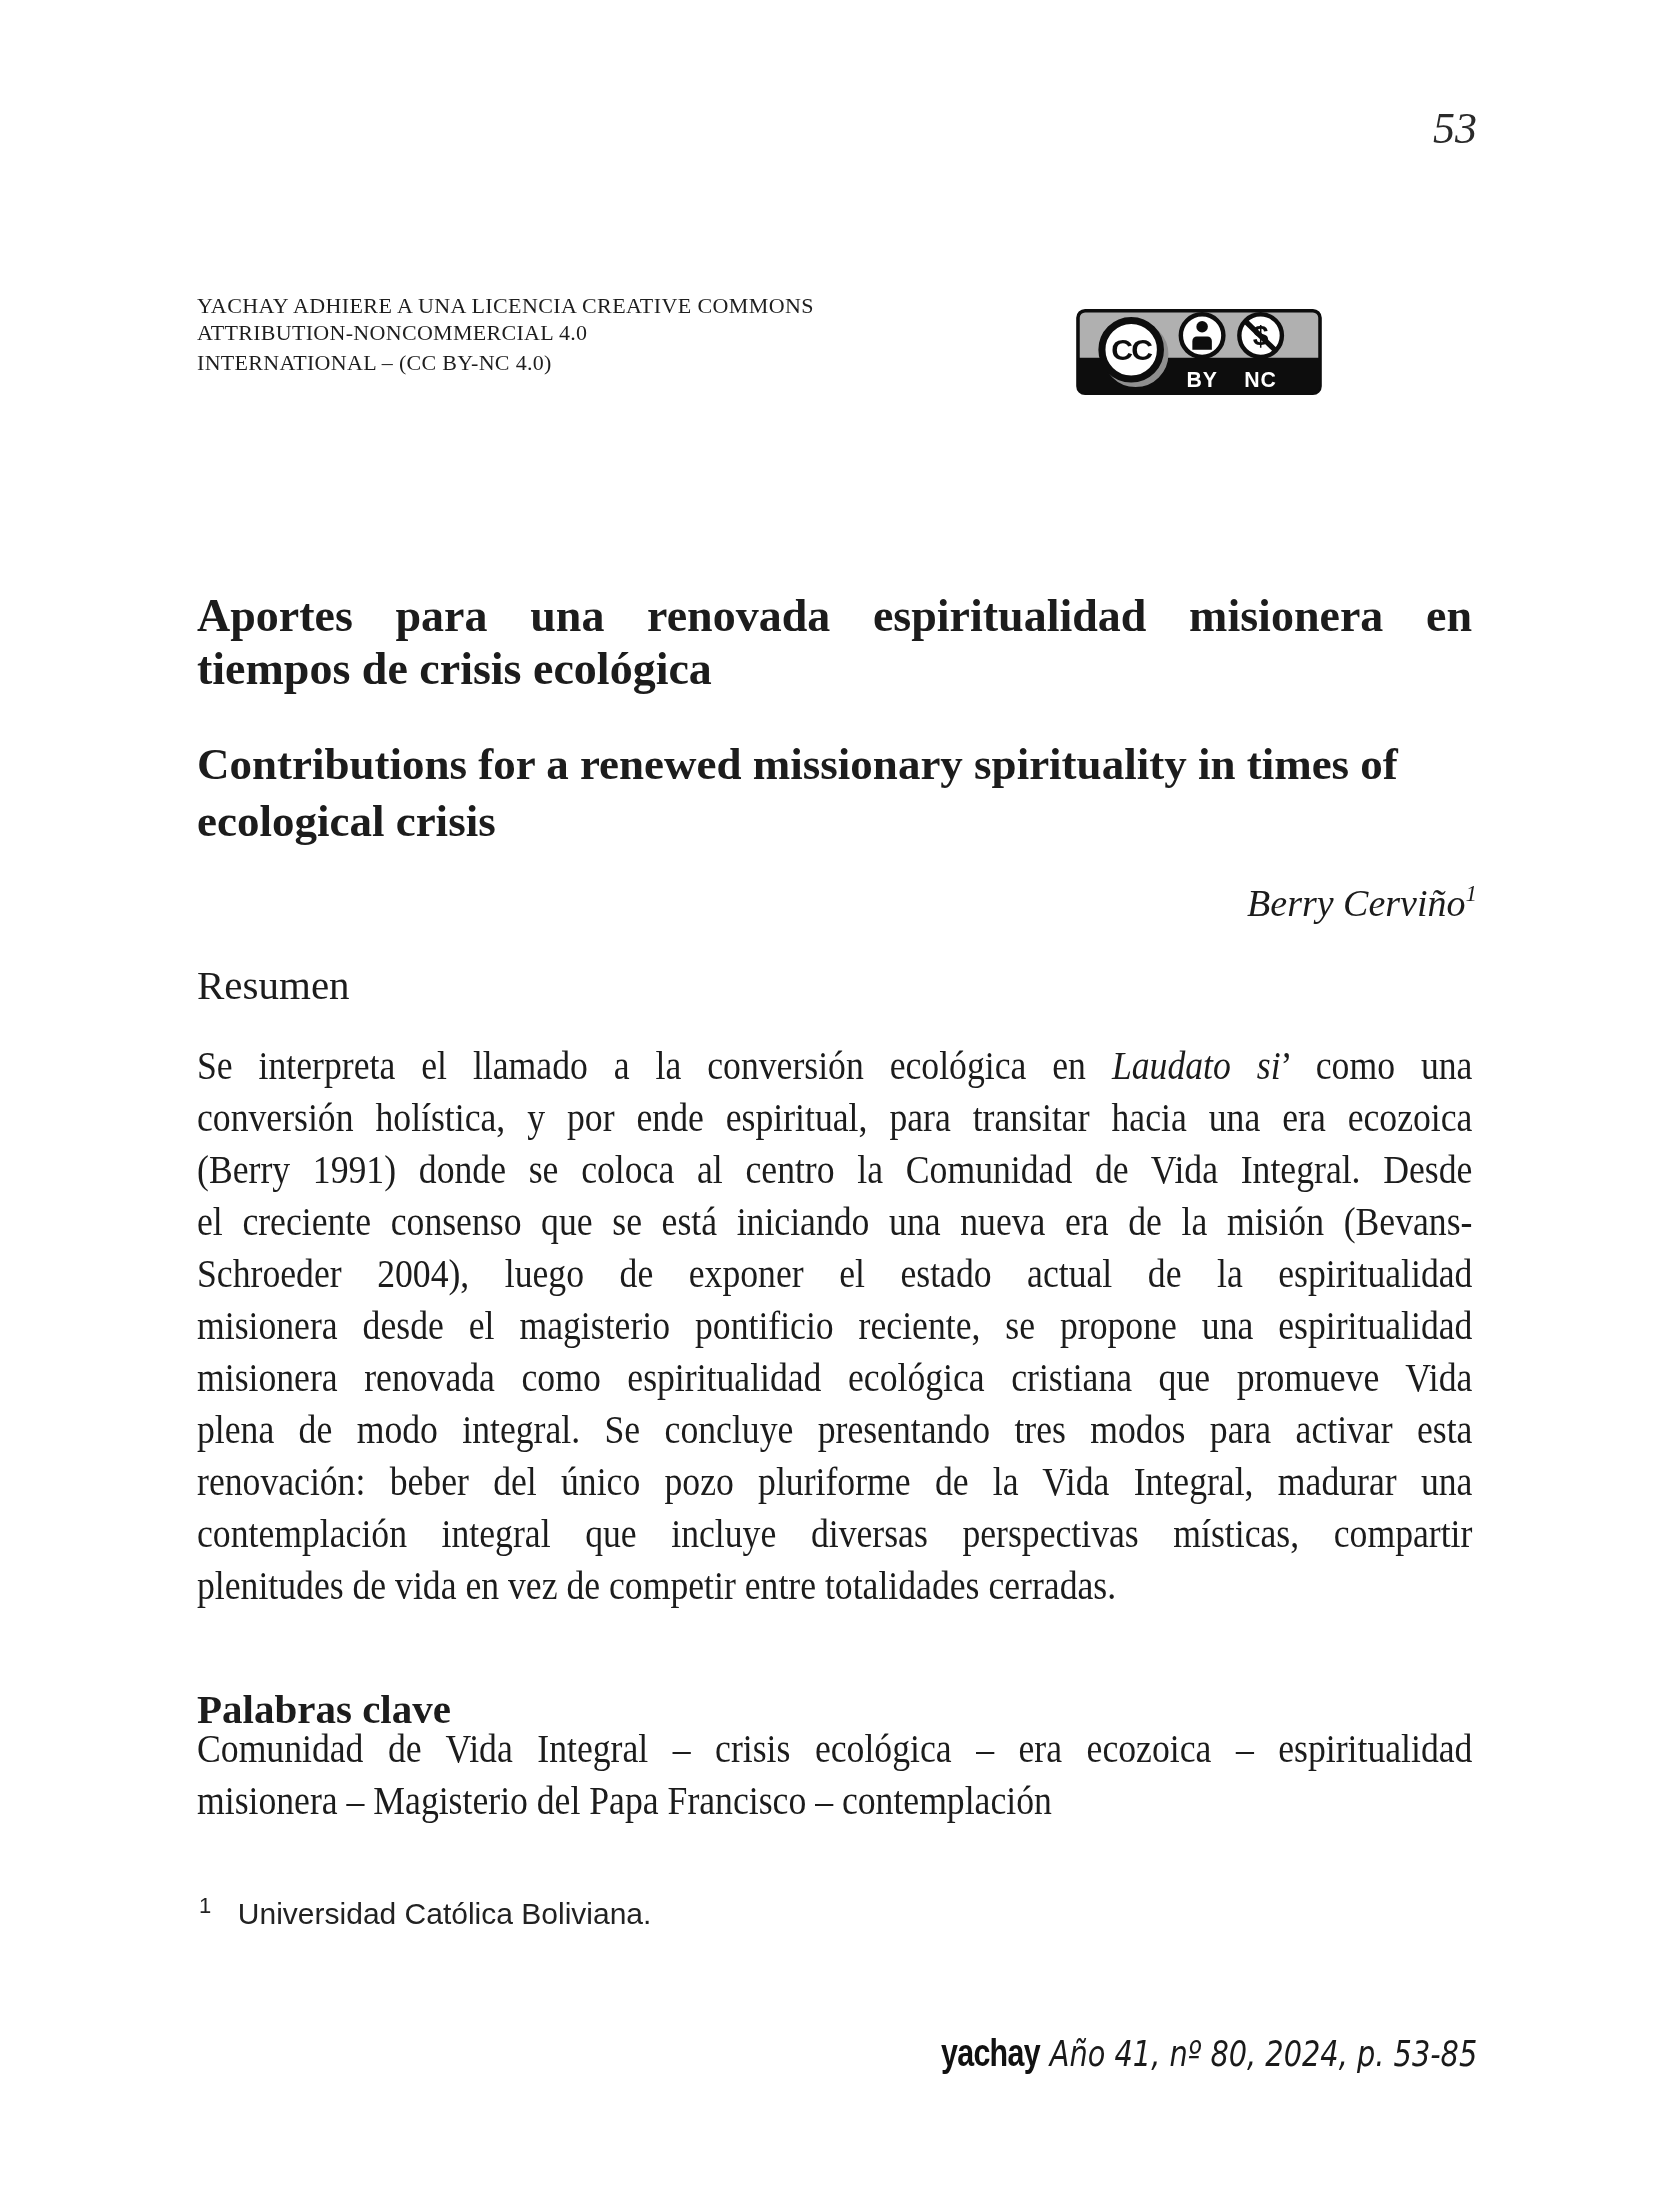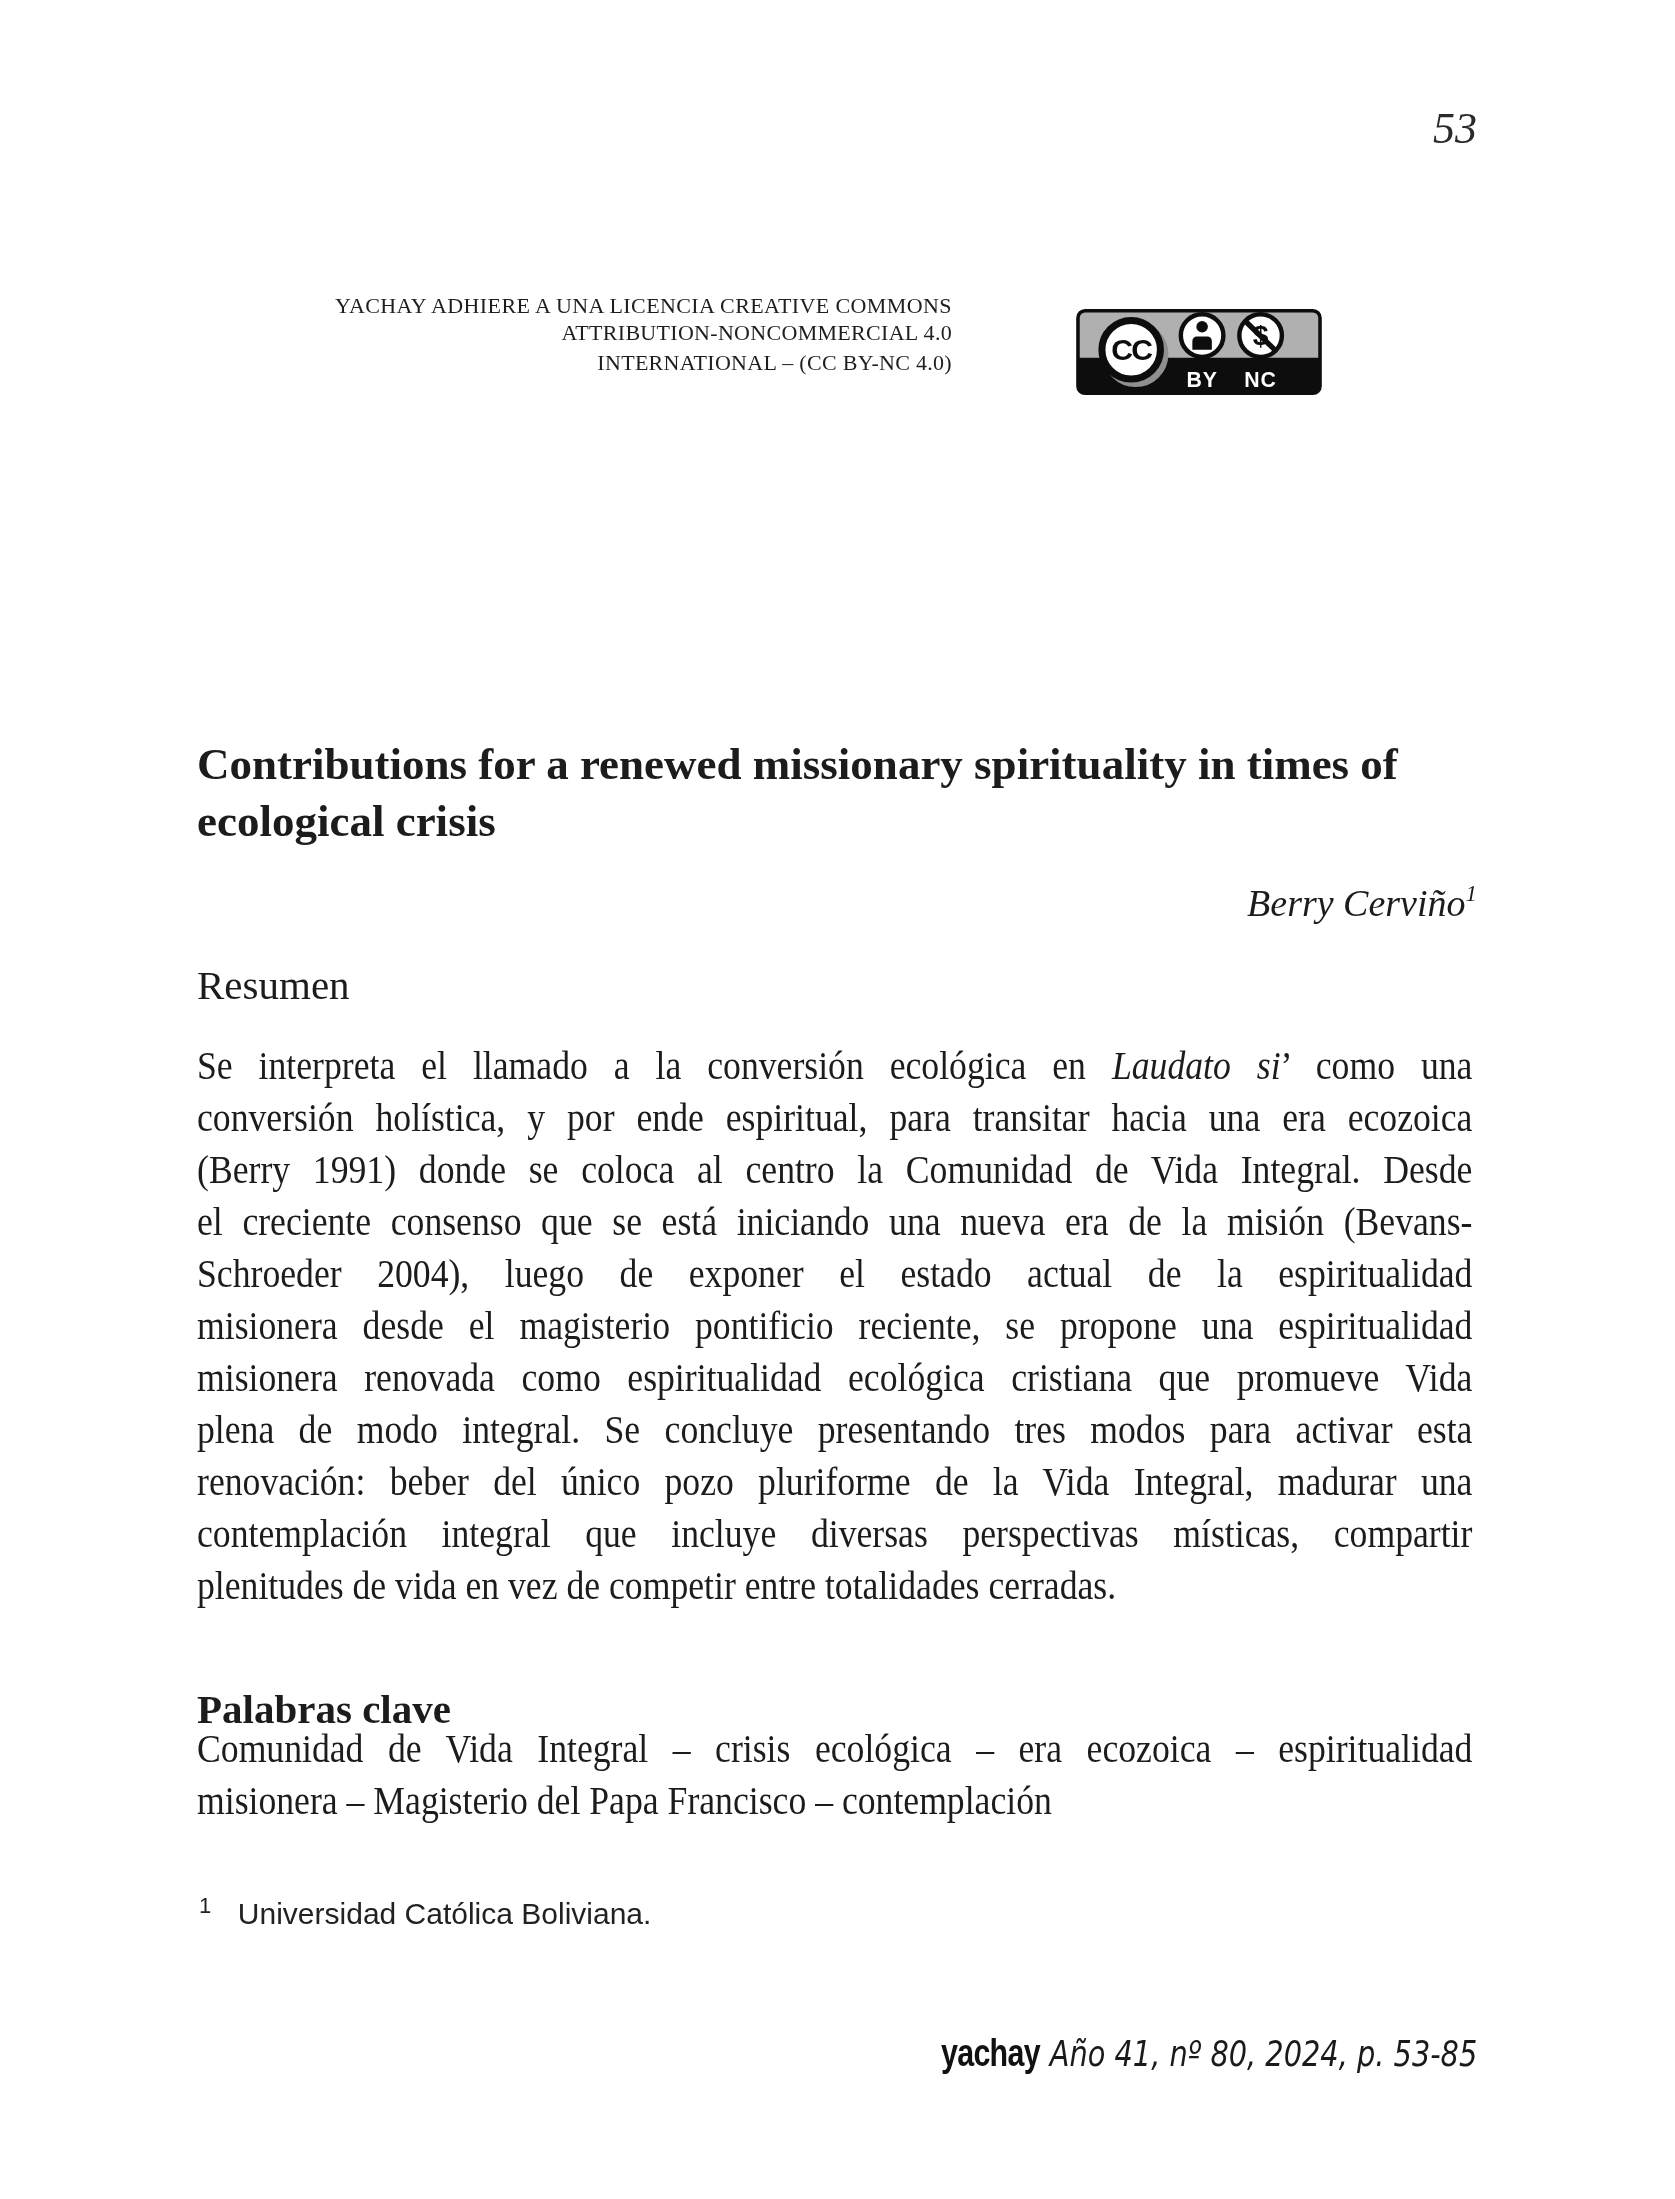--- a/index.html
+++ b/index.html
@@ -14,21 +14,21 @@
   .abs{position:absolute;}
 
   
   .page-num{
     right:199px;top:103px;
     font-style:italic;font-size:44px;font-weight:400;color:#2a2a2a;
   }
 
   
   .license{
-    left:197px;top:293px;width:755px;text-align:right;
+    left:197px;top:293px;width:755px;text-align:left;
     font-size:22px;color:#1e1e1e;
   }
   .license .l1{line-height:25px;letter-spacing:0.4px;}
   .license .note{line-height:30px;letter-spacing:0.3px;}
 
   
   .badge{left:1076px;top:309px;width:246px;height:86px;}
 
   
   .doi{right:199px;top:470px;font-size:26.6px;line-height:32px;color:#1c1c1c;text-decoration:none;}
@@ -110,20 +110,24 @@
     <g>
       <circle cx="208" cy="30" r="24" fill="#ffffff" stroke="#0d0d0d" stroke-width="5"></circle>
       <text x="208" y="41" text-anchor="middle" font-family="Liberation Sans, sans-serif" font-weight="bold" font-size="32" fill="#0d0d0d">$</text>
       <line x1="190" y1="13" x2="226" y2="48" stroke="#0d0d0d" stroke-width="6"></line>
     </g>
     <text x="142" y="88" text-anchor="middle" font-family="Liberation Sans, sans-serif" font-weight="bold" font-size="24" fill="#ffffff" letter-spacing="1">BY</text>
     <text x="208" y="88" text-anchor="middle" font-family="Liberation Sans, sans-serif" font-weight="bold" font-size="24" fill="#ffffff" letter-spacing="1">NC</text>
   </svg>
 
 
+  <div class="abs col title">
+      <div class="line just">Aportes para una renovada espiritualidad misionera en</div>
+      <div class="line">tiempos de crisis ecológica</div>
+    </div>
 
   <div class="abs col subtitle">
       <div class="line">Contributions for a renewed missionary spirituality in times of</div>
       <div class="line">ecological crisis</div>
     </div>
 
   <div class="abs author">
     <span>Berry Cerviño</span><span class="sup">1</span>
   </div>
 

